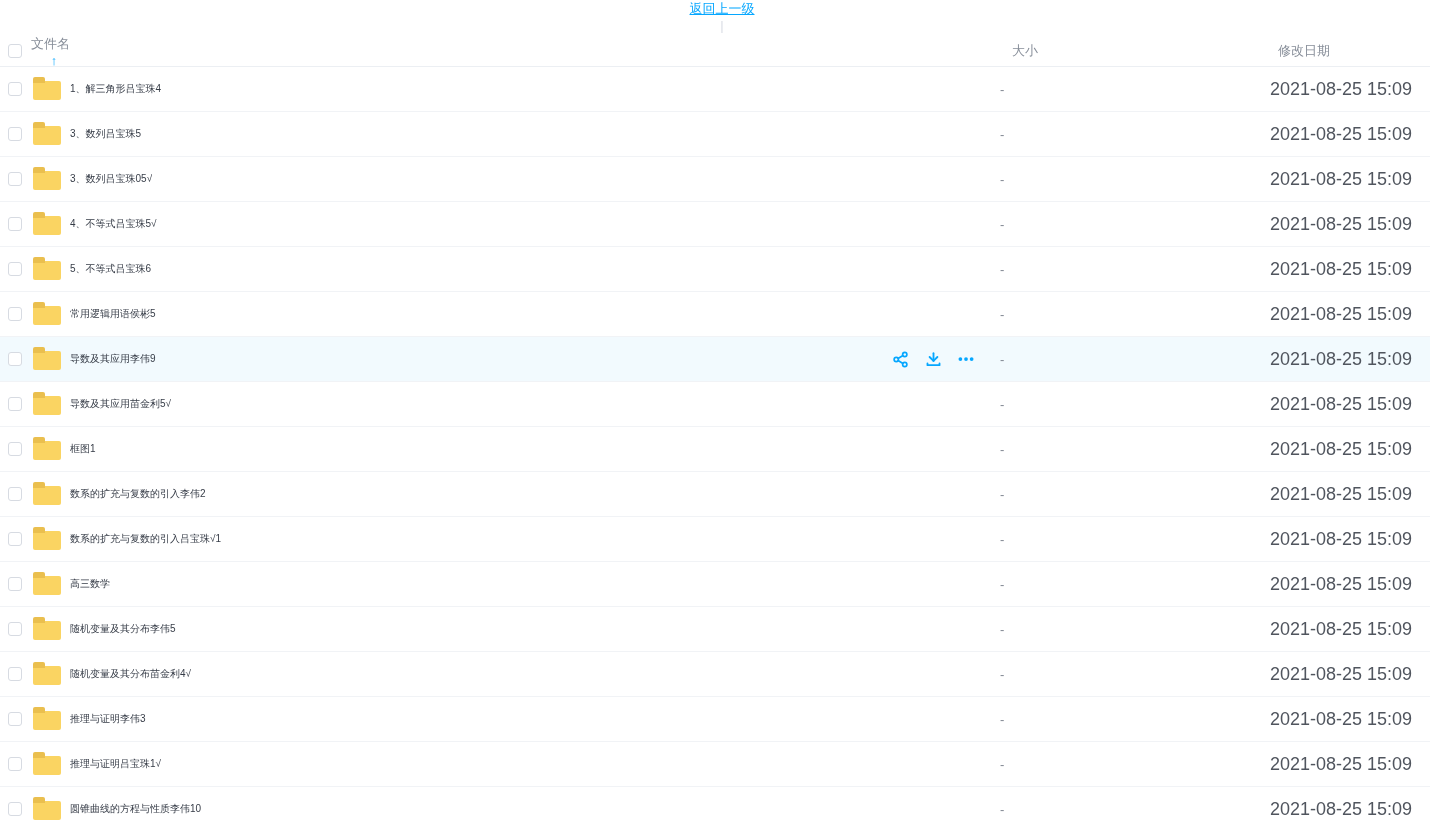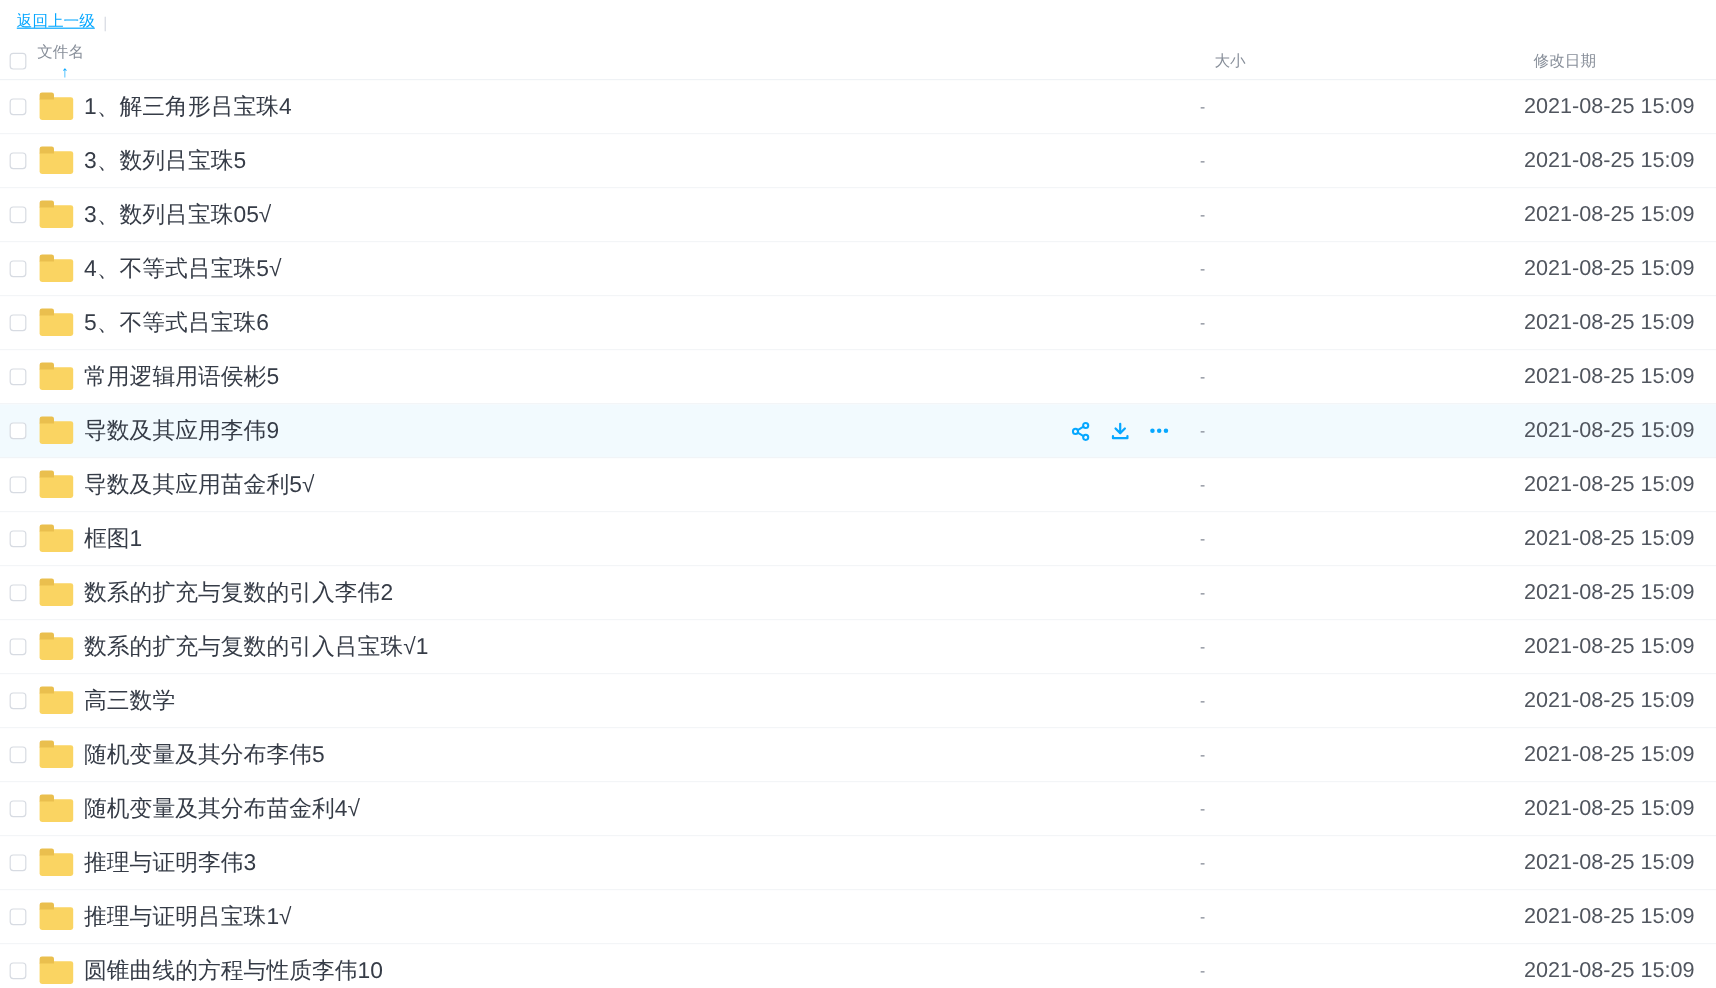--- a/index.html
+++ b/index.html
@@ -13,20 +13,21 @@
   .page { width: 1430px; height: 823px; overflow: hidden; }
 
   
   .breadcrumb-bar {
     height: 36px;
     display: flex;
     align-items: center;
     padding-left: 14px;
     font-size: 13px;
     white-space: nowrap;
+    flex-direction: column;
   }
   .back-link {
     color: #06a7ff;
     text-decoration: underline;
     cursor: pointer;
   }
   .pipe { color: #d9dde4; margin: 0 7px; }
   .crumb { color: #06a7ff; cursor: pointer; }
   .crumb.current { color: #40454f; cursor: default; }
   .sep { color: #c5cbd4; margin: 0 7px; }
@@ -86,21 +87,21 @@
     position: absolute;
     top: -4px; left: 0;
     width: 12px; height: 6px;
     background: #eabf4e;
     border-radius: 2px 2px 0 0;
   }
   .fname {
     position: absolute;
     left: 70px; top: 50%;
     transform: translateY(-50%);
-    font-size: 19px;
+    font-size: 10px;
     color: #363c47;
     cursor: pointer;
     max-width: 780px;
     white-space: nowrap;
     overflow: hidden;
   }
   .size {
     position: absolute;
     left: 1000px; top: 50%;
     transform: translateY(-50%);

